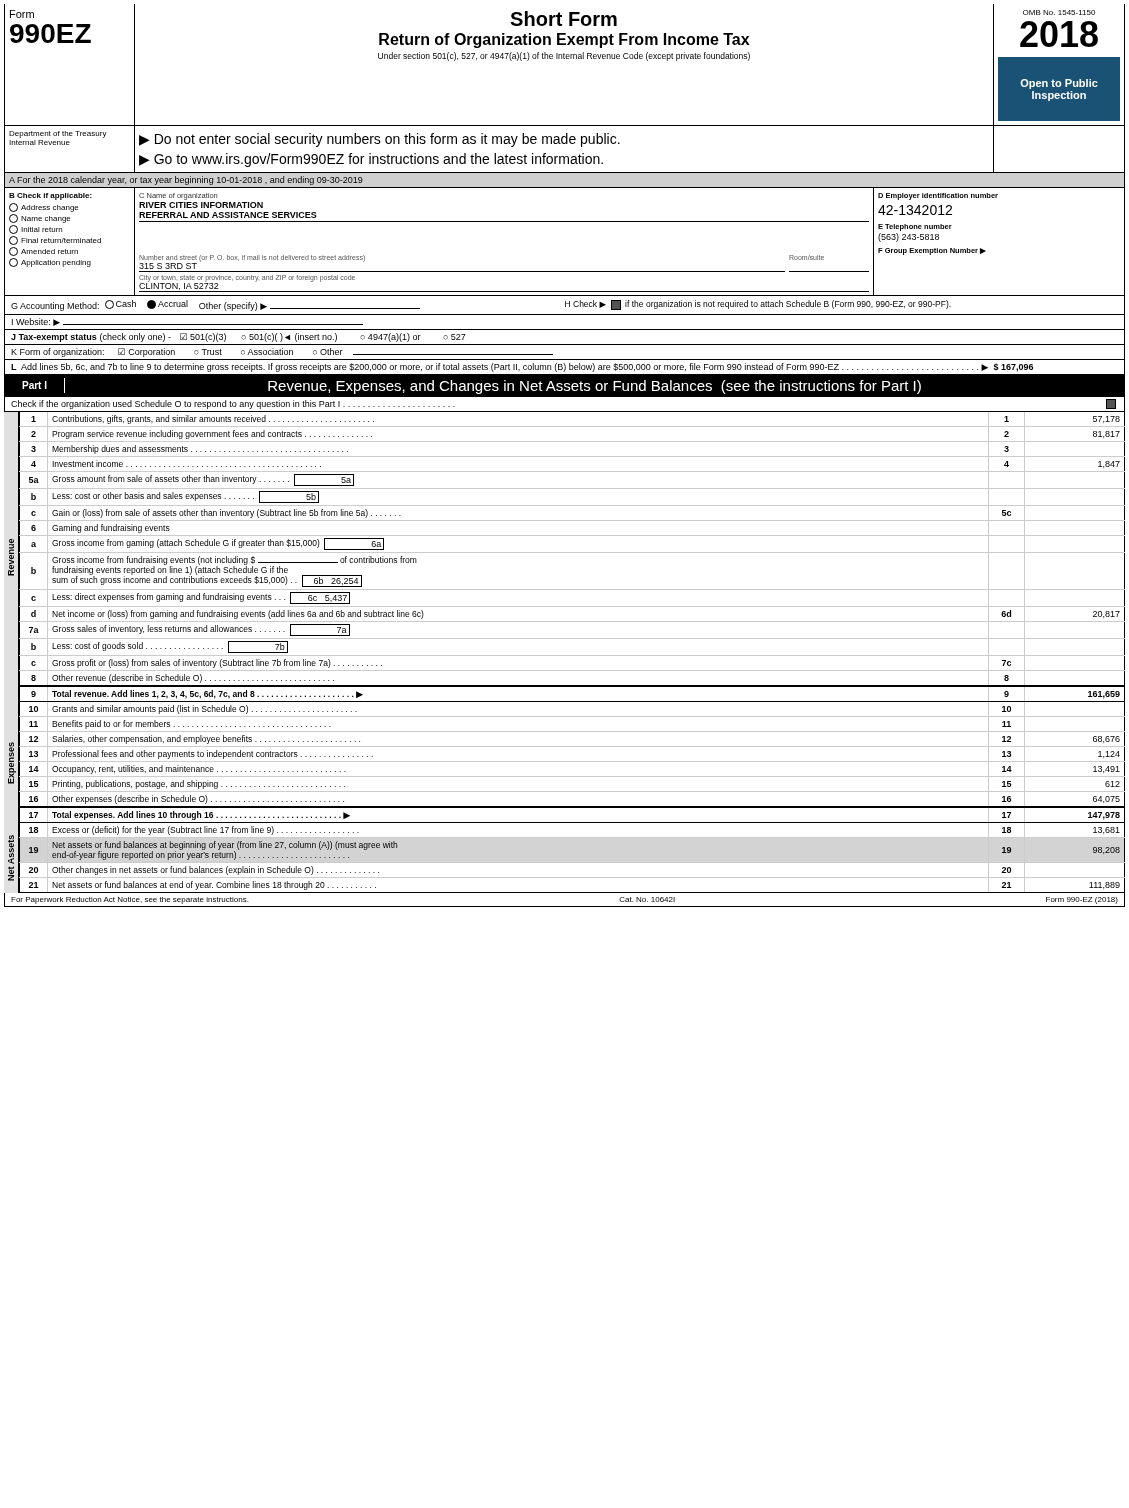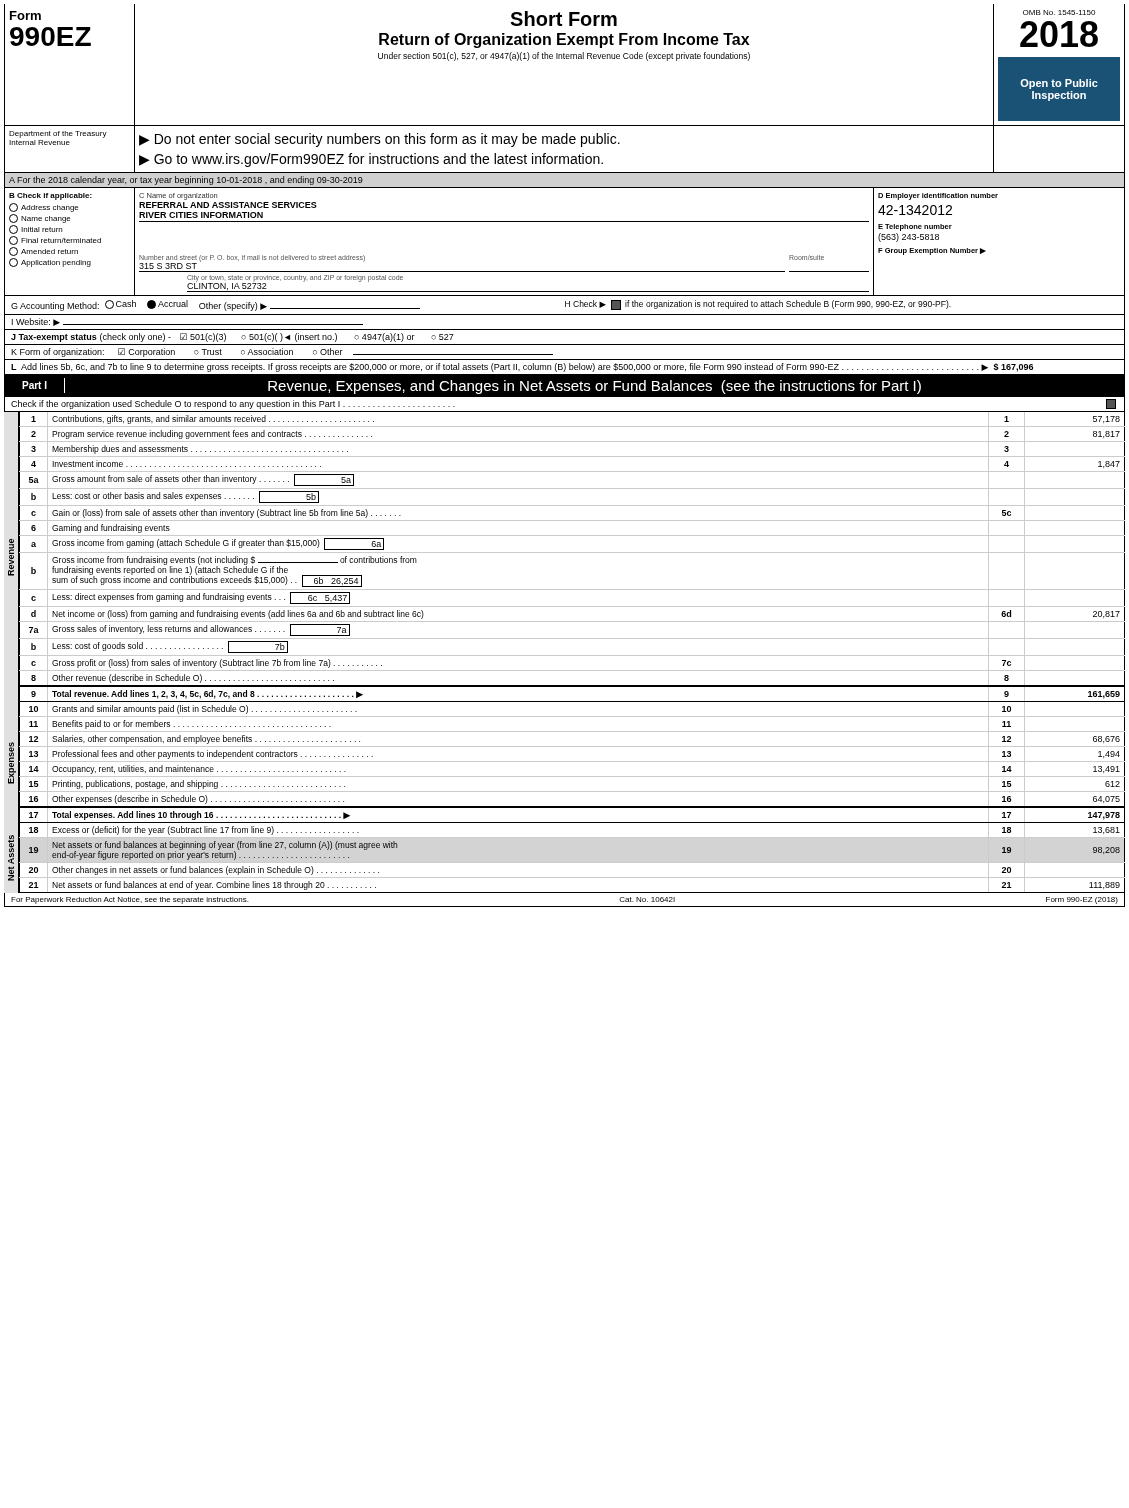--- a/index.html
+++ b/index.html
@@ -187,21 +187,20 @@
       flex: 1;
       border-bottom: 1px solid #000;
       margin-right: 4px;
     }
     .room-field {
       width: 80px;
       border-bottom: 1px solid #000;
     }
     .city-row {
       border-bottom: 1px solid #000;
-      margin-left: 48px;
     }
     .field-label {
       font-size: 7px;
       color: #555;
     }
     .field-value {
       font-size: 9px;
     }
     .ein-label { font-size: 7.5px; font-weight: bold; margin-bottom: 2px; }
     .ein-value { font-size: 14px; margin-bottom: 4px; }
@@ -399,21 +398,21 @@
     }
   </style>
 </head>
 <body>
 
 <div class="page">
 
 
   <div class="form-header">
     <div class="form-left">
-      <div style="font-size:13px;font-weight:bold;">Form</div>
+      <div style="font-size:11px;">Form</div>
       <div class="form-990ez">990EZ</div>
     </div>
     <div class="form-center">
       <div class="title-main">Short Form</div>
       <div class="title-sub">Return of Organization Exempt From Income Tax</div>
       <div class="title-small">Under section 501(c), 527, or 4947(a)(1) of the Internal Revenue Code (except private foundations)</div>
     </div>
     <div class="form-right">
       <div class="omb-text">OMB No. 1545-1150</div>
       <div class="year-box">2018</div>
@@ -459,22 +458,22 @@
       </div>
       <div class="check-item">
         <span class="check-circle"></span>
         <span>Application pending</span>
       </div>
     </div>
 
     <div class="org-info-col">
       <div class="org-name">
         <div class="org-name-label">C Name of organization</div>
+        <div class="org-name-value">RIVER CITIES INFORMATION</div>
         <div class="org-name-value">REFERRAL AND ASSISTANCE SERVICES</div>
-        <div class="org-name-value">RIVER CITIES INFORMATION</div>
       </div>
       <div class="address-row">
         <div class="address-field">
           <div class="field-label">Number and street (or P. O. box, if mail is not delivered to street address)</div>
           <div class="field-value">315 S 3RD ST</div>
         </div>
         <div class="room-field">
           <div class="field-label">Room/suite</div>
           <div class="field-value"></div>
         </div>
@@ -521,21 +520,21 @@
   <div class="website-row">
     <span>I Website: ▶</span>
     <span style="display:inline-block; width:300px; border-bottom:1px solid #000;"></span>
   </div>
 
   <div class="taxexempt-row">
     <span style="font-weight:bold;">J Tax-exempt status</span>
     <span>(check only one) -</span>
     <span style="margin:0 6px;">☑ 501(c)(3)</span>
     <span style="margin:0 6px;">○ 501(c)(  )◄ (insert no.)</span>
-    <span style="margin:0 8px;">○ 4947(a)(1) or</span>
+    <span style="margin:0 14px;">○ 4947(a)(1) or</span>
     <span style="margin:0 6px;">○ 527</span>
   </div>
 
   <div class="formorg-row">
     <span>K Form of organization:</span>&nbsp;
     <span style="margin:0 8px;">☑ Corporation</span>
     <span style="margin:0 8px;">○ Trust</span>
     <span style="margin:0 8px;">○ Association</span>
     <span style="margin:0 8px;">○ Other</span>
     <span style="display:inline-block; width:200px; border-bottom:1px solid #000;"></span>
@@ -715,21 +714,21 @@
           <tr>
             <td class="row-num">12</td>
             <td class="desc-cell">Salaries, other compensation, and employee benefits . . . . . . . . . . . . . . . . . . . . . . .</td>
             <td class="line-num-col">12</td>
             <td class="amount-col">68,676</td>
           </tr>
           <tr>
             <td class="row-num">13</td>
             <td class="desc-cell">Professional fees and other payments to independent contractors . . . . . . . . . . . . . . . .</td>
             <td class="line-num-col">13</td>
-            <td class="amount-col">1,494</td>
+            <td class="amount-col">1,124</td>
           </tr>
           <tr>
             <td class="row-num">14</td>
             <td class="desc-cell">Occupancy, rent, utilities, and maintenance . . . . . . . . . . . . . . . . . . . . . . . . . . . .</td>
             <td class="line-num-col">14</td>
             <td class="amount-col">13,491</td>
           </tr>
           <tr>
             <td class="row-num">15</td>
             <td class="desc-cell">Printing, publications, postage, and shipping  . . . . . . . . . . . . . . . . . . . . . . . . . . .</td>

